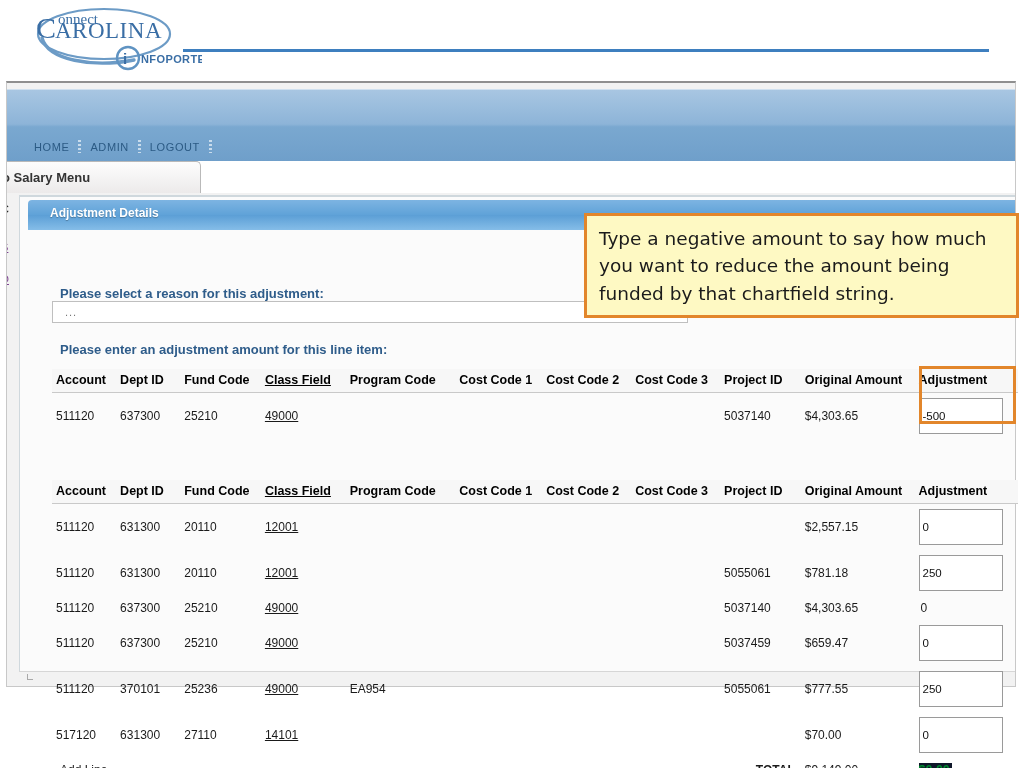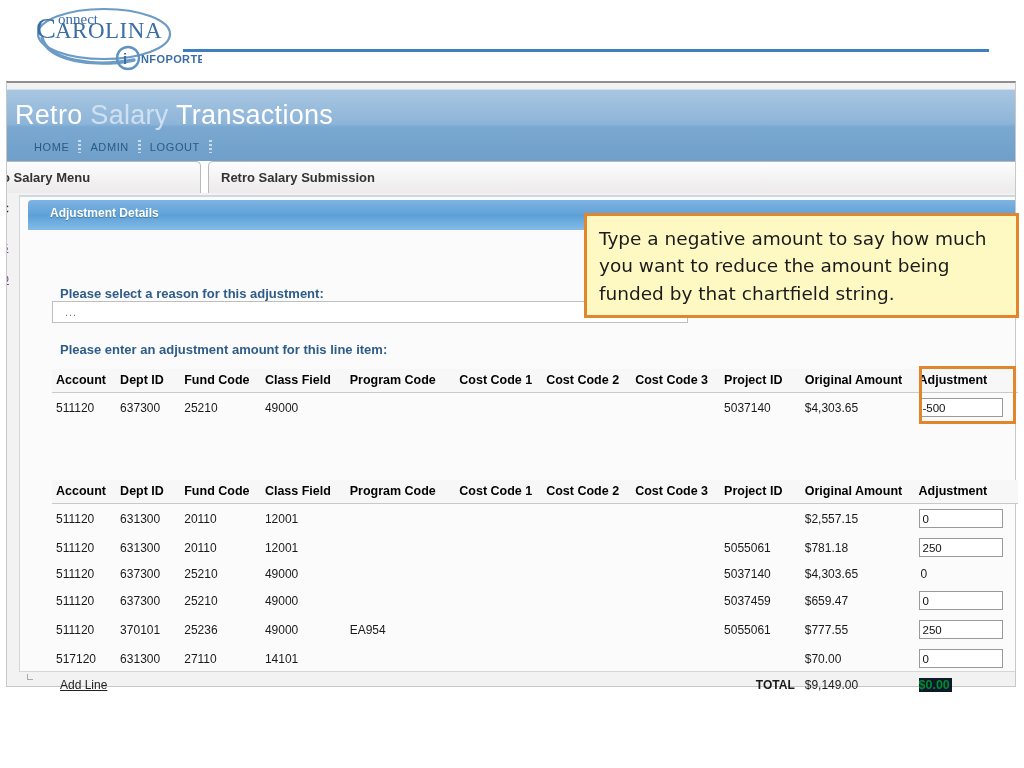--- a/index.html
+++ b/index.html
@@ -164,31 +164,31 @@
     font-size: 12px;
     color: #1a1a1a;
   }
 
   .adj-input {
     width: 84px; height: 19px;
     border: 1px solid #9a9a9a;
     background: #ffffff;
     font-size: 11.5px;
     font-family: "Liberation Sans", sans-serif;
-    padding: 8px 3px;
+    padding: 17px 3px;
     color: #111;
     line-height: 17px;
     display: inline-block;
   }
   .plain-zero { font-size: 12px; padding-left: 2px; }
 
   .col-account   { width: 62px; }
   .col-dept      { width: 62px; }
   .col-fund      { width: 78px; }
-  .col-class     { width: 82px; }
+  .col-class     { width: 82px; text-decoration: underline; }
   .col-program   { width: 106px; }
   .col-cc1       { width: 84px; }
   .col-cc2       { width: 86px; }
   .col-cc3       { width: 86px; }
   .col-proj      { width: 78px; }
   .col-orig      { width: 110px; }
   .col-adj       { width: 100px; }
 
   td.num, th.num { text-align: left; }
 
@@ -267,38 +267,34 @@
       <text x="101" y="62" font-family="'Liberation Sans',sans-serif" font-size="15" font-weight="bold" fill="#3a6ea5">i</text>
       <text x="119" y="61" font-family="'Liberation Sans',sans-serif" font-size="11" font-weight="bold" fill="#3a6ea5" letter-spacing="0.4">NFOPORTE</text>
     </svg>
   </div>
 
   <div class="top-rule"></div>
 
   <div class="app-window">
 
     <div class="app-banner">
-      <div class="app-title"><span>Retro </span><span class="dim">Salary </span><span>Transactions</span></div>
 
       <div class="app-nav">
         <a href="#">HOME</a>
         <span class="nav-sep"></span>
         <a href="#">ADMIN</a>
         <span class="nav-sep"></span>
         <a href="#">LOGOUT</a>
         <span class="nav-sep"></span>
       </div>
     </div>
 
     <div class="tabs-row">
       <div class="tab" id="tab0">
         <span>o Salary Menu</span>
-      </div>
-      <div class="tab" id="tab1">
-        <span>Retro Salary Submission</span>
       </div>
     </div>
 
     <div class="panel">
       <div class="panel-head">
         <span>Adjustment Details</span>
       </div>
     </div>
 
     <div class="edge-links">

